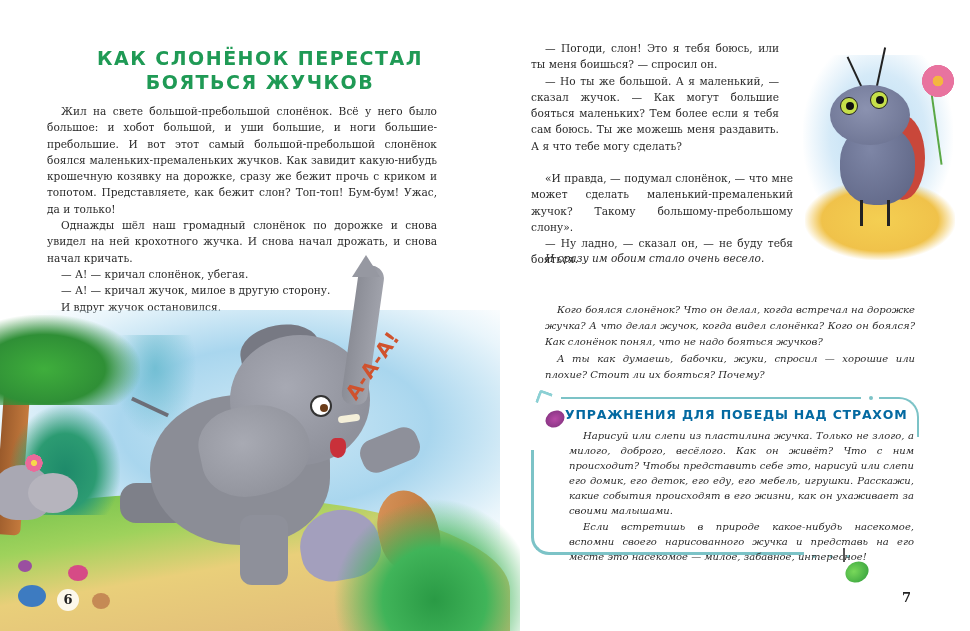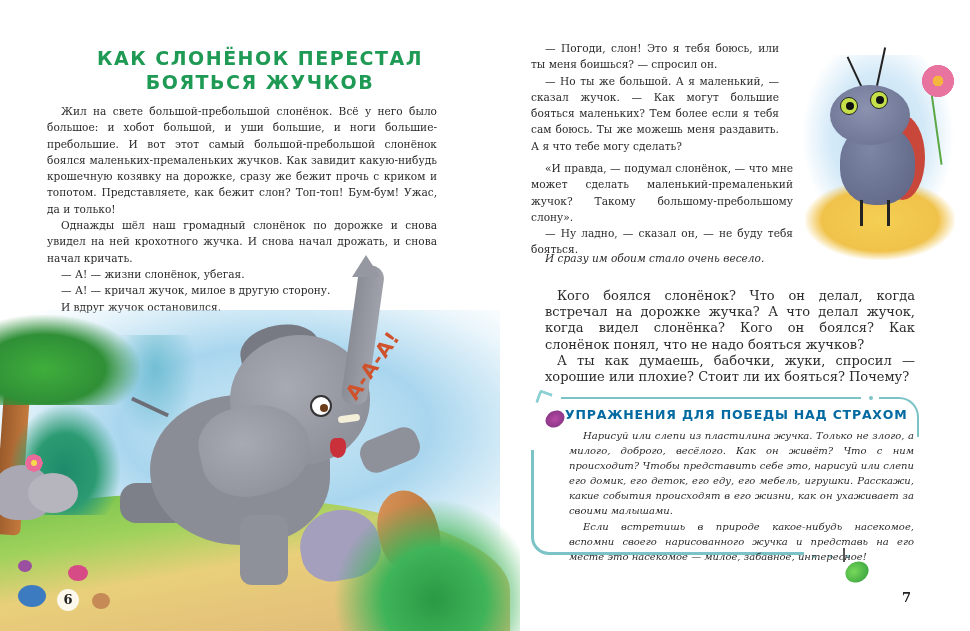--- a/index.html
+++ b/index.html
@@ -75,21 +75,21 @@
   .acorn { position: absolute; left: 92px; top: 338px; width: 18px; height: 16px; background: #c58a55; border-radius: 50%; }
 
   .page-num { position: absolute; font-family: "DejaVu Serif", serif; font-weight: bold; font-size: 13px; color: #222; }
   .page-num-left { left: 57px; top: 589px; background: rgba(255,255,255,0.85); border-radius: 50%; width: 22px; height: 22px; text-align: center; line-height: 22px; }
   .page-num-right { left: 417px; top: 590px; }
 
   
   .right-text-top { left: 46px; top: 40px; width: 248px; }
   .right-text-mid { left: 46px; top: 170px; width: 272px; }
   .right-text-bottom { left: 46px; top: 259px; width: 390px; }
-  .questions { position: absolute; left: 60px; top: 288px; width: 370px; font-size: 13px; line-height: 16.2px; text-align: justify; color: #2b2b2b; }
+  .questions { position: absolute; left: 60px; top: 302px; width: 370px; font-style: italic; font-size: 10px; line-height: 16.2px; text-align: justify; color: #2b2b2b; }
   .questions p { text-indent: 12px; }
 
   .beetle-illus { position: absolute; left: 300px; top: 45px; width: 185px; height: 215px; }
   .sand { position: absolute; left: 20px; top: 135px; width: 150px; height: 80px; background: radial-gradient(ellipse, #f4cf52 0%, #f0c24a 55%, rgba(240,194,74,0) 72%); }
   .bsky { position: absolute; left: 18px; top: 10px; width: 150px; height: 180px; background: radial-gradient(ellipse at 50% 45%, #b9dcf3 0%, rgba(185,220,243,0.6) 45%, rgba(185,220,243,0) 72%); }
   .beetle-shell { position: absolute; left: 95px; top: 70px; width: 45px; height: 85px; background: #c9473a; border-radius: 50%; }
   .beetle-body { position: absolute; left: 55px; top: 80px; width: 75px; height: 80px; background: radial-gradient(ellipse at 40% 30%, #7e86a6, #5b6282); border-radius: 45%; }
   .beetle-head { position: absolute; left: 45px; top: 40px; width: 80px; height: 60px; background: radial-gradient(ellipse at 45% 40%, #8b92b0, #666d8c); border-radius: 50%; }
   .beetle-eye { position: absolute; width: 18px; height: 18px; background: #c6e04a; border-radius: 50%; border: 1px solid #222; }
   .beetle-eye::after { content: ""; position: absolute; left: 5px; top: 4px; width: 8px; height: 8px; background: #111; border-radius: 50%; }
@@ -128,21 +128,21 @@
 
   <div class="page page-left">
     <h1 class="title">
       <span>КАК СЛОНЁНОК ПЕРЕСТАЛ</span>
       <span>БОЯТЬСЯ ЖУЧКОВ</span>
     </h1>
 
     <div class="body-text left-text">
       <p>Жил на свете большой-пребольшой слонёнок. Всё у него было большое: и хобот большой, и уши большие, и ноги большие-пребольшие. И вот этот самый большой-пребольшой слонёнок боялся маленьких-премаленьких жучков. Как завидит какую-нибудь крошечную козявку на дорожке, сразу же бежит прочь с криком и топотом. Представляете, как бежит слон? Топ-топ! Бум-бум! Ужас, да и только!</p>
       <p>Однажды шёл наш громадный слонёнок по дорожке и снова увидел на ней крохотного жучка. И снова начал дрожать, и снова начал кричать.</p>
-      <p>— А! — жизни слонёнок, убегая.</p>
+      <p>— А! — кричал слонёнок, убегая.</p>
       <p>— А! — кричал жучок, милое в другую сторону.</p>
       <p>И вдруг жучок остановился.</p>
     </div>
 
     <div class="illus">
       <div class="sky"></div>
       <div class="palm-ghost"></div>
       <div class="ground"></div>
       <div class="palm-trunk"></div>
       <div class="palm-leaves"></div>
@@ -180,21 +180,21 @@
     </div>
 
     <div class="page-num page-num-left">6</div>
   </div>
 
   <div class="page page-right">
     <div class="body-text right-text-top">
       <p>— Погоди, слон! Это я тебя боюсь, или ты меня боишься? — спросил он.</p>
       <p>— Но ты же большой. А я маленький, — сказал жучок. — Как могут большие бояться маленьких? Тем более если я тебя сам боюсь. Ты же можешь меня раздавить. А я что тебе могу сделать?</p>
     </div>
-    <div class="body-text right-text-mid" style="top:160px;width:262px;">
+    <div class="body-text right-text-mid" style="top:170px;width:262px;">
       <p>«И правда, — подумал слонёнок, — что мне может сделать маленький-премаленький жучок? Такому большому-пребольшому слону».</p>
       <p>— Ну ладно, — сказал он, — не буду тебя бояться.</p>
     </div>
     <div class="body-text right-text-bottom" style="top:250px;font-style:italic;">
       <p>И сразу им обоим стало очень весело.</p>
     </div>
 
     <div class="beetle-illus">
       <div class="bsky"></div>
       <div class="sand"></div>

